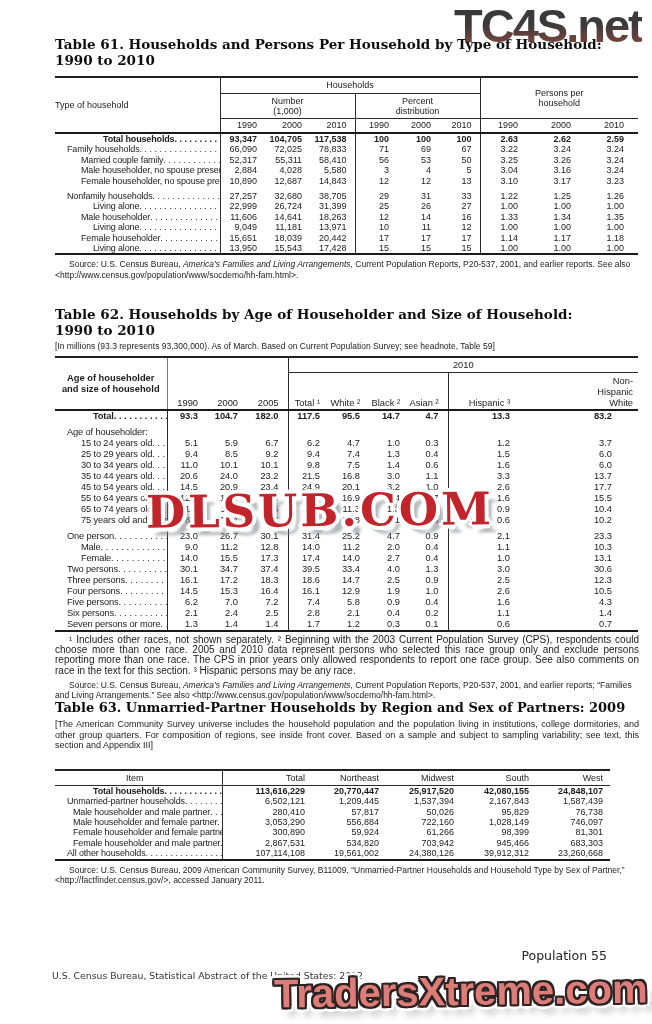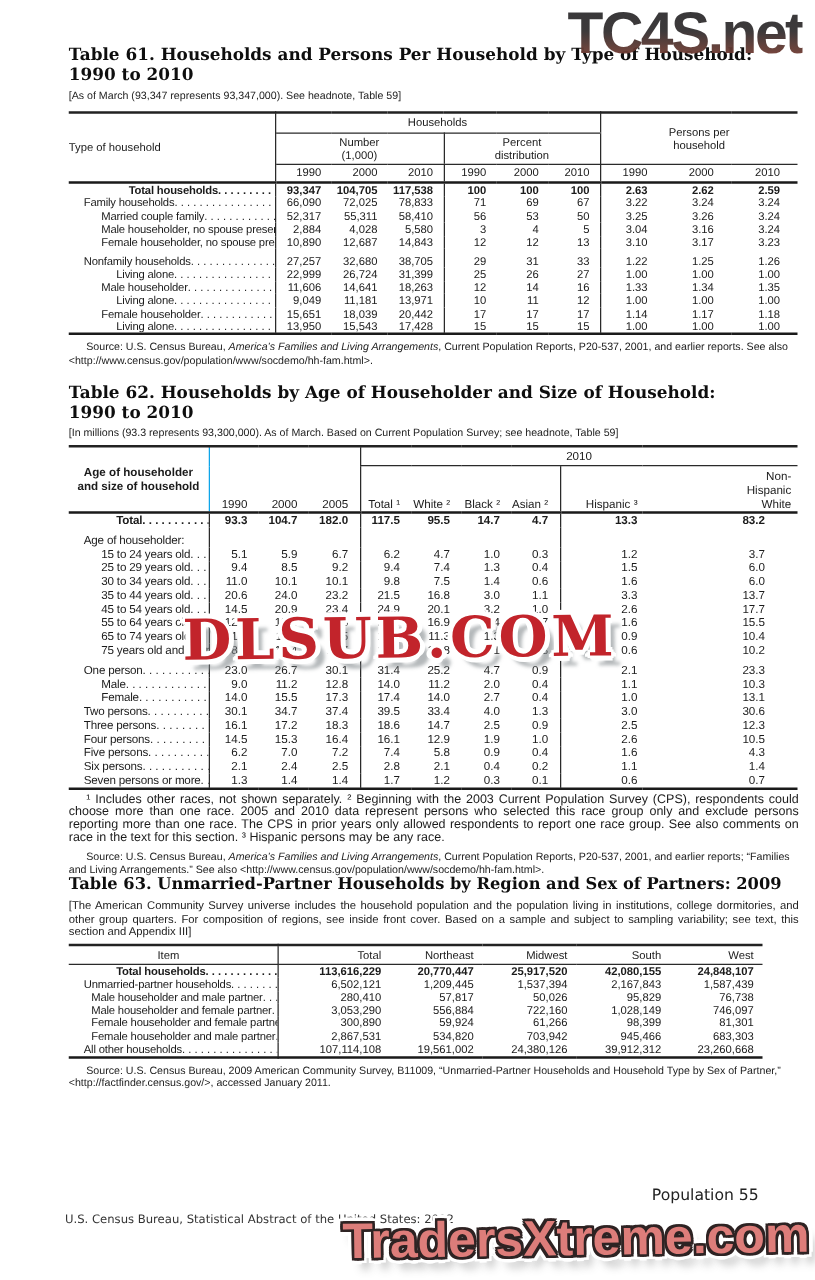--- a/index.html
+++ b/index.html
@@ -52,21 +52,21 @@
   #t62t tr.cols th:nth-child(8){padding-right:4px;}
   #t62t tr.cols th:last-child{padding-right:5px;}
   #t62t tbody td{height:11px;}
   #t62t tbody td:first-child{border-right:1px solid #2a2a2a;}
   #t62t tbody td:nth-child(5),#t62t tbody td:nth-child(9){border-left:1px solid #2a2a2a;}
   #t62t td.num{padding-right:9px;}
   #t62t td.num:nth-child(9){padding-right:4px;}
   #t62t td.num:nth-child(10){padding-right:26px;}
 
   
-  #t63t{width:555px;margin-top:4px;}
+  #t63t{width:555px;margin-top:18px;}
   #t63t th{border-bottom:1px solid #2a2a2a;text-align:right;padding-right:7px;height:14px;vertical-align:middle;}
   #t63t th.stubi{border-right:1px solid #2a2a2a;text-align:center;}
   #t63t tbody td{height:10.4px;}
   #t63t tbody td:first-child{border-right:1px solid #2a2a2a;}
   #t63t td.num{padding-right:7px;}
   #t63t .ind1 .lead{padding-left:18px;}
   #t63t .ind2 .lead{padding-left:38px;}
 
   
   #pageLabel{position:absolute;top:948px;right:45px;font-family:"DejaVu Sans",sans-serif;font-size:12.5px;color:#222;}
@@ -96,21 +96,20 @@
 </head>
 <body>
 
 <div class="page">
 
   <div class="sect" style="top:36px">
     <div class="ttl">
       <div>Table 61. Households and Persons Per Household by Type of Household:</div>
       <div>1990 to 2010</div>
     </div>
-    <div class="hnote">[As of March (93,347 represents 93,347,000). See headnote, Table 59]</div>
 
     <table id="t61t">
       <colgroup>
         <col style="width:165px">
           <col style="width:45px">
           <col style="width:45px">
           <col style="width:45px">
         <col style="width:42px">
           <col style="width:42px">
           <col style="width:41px">

